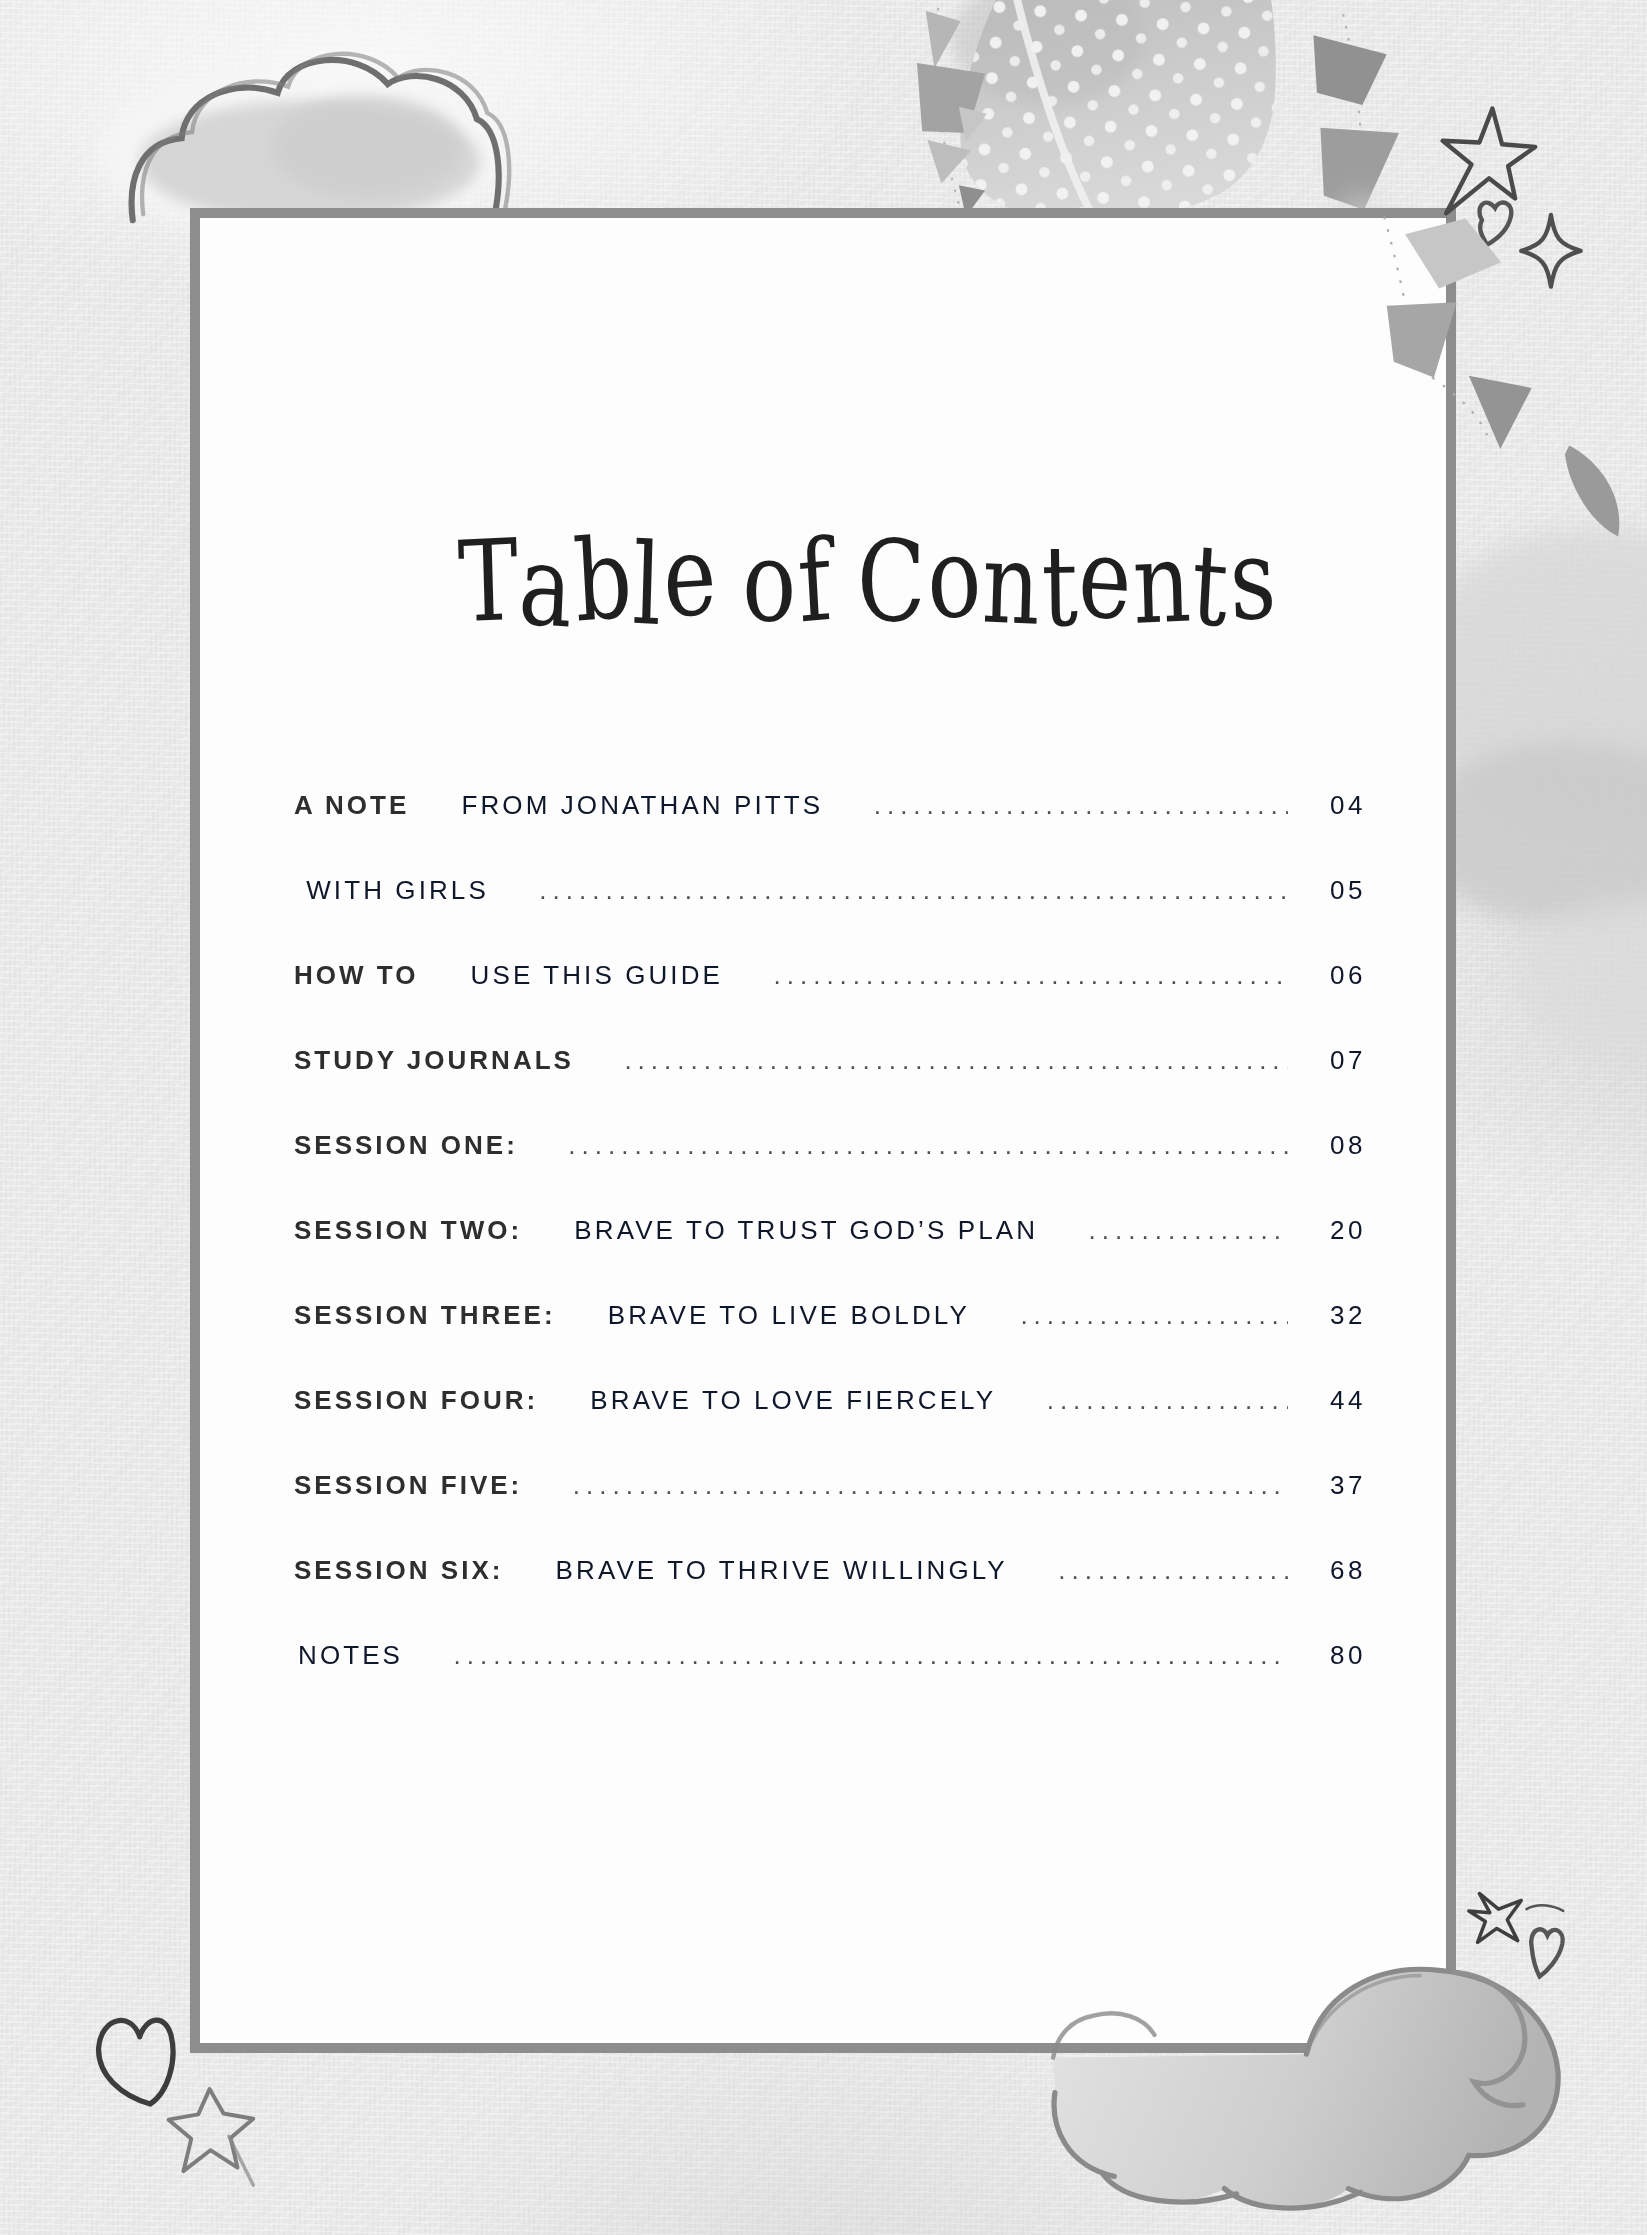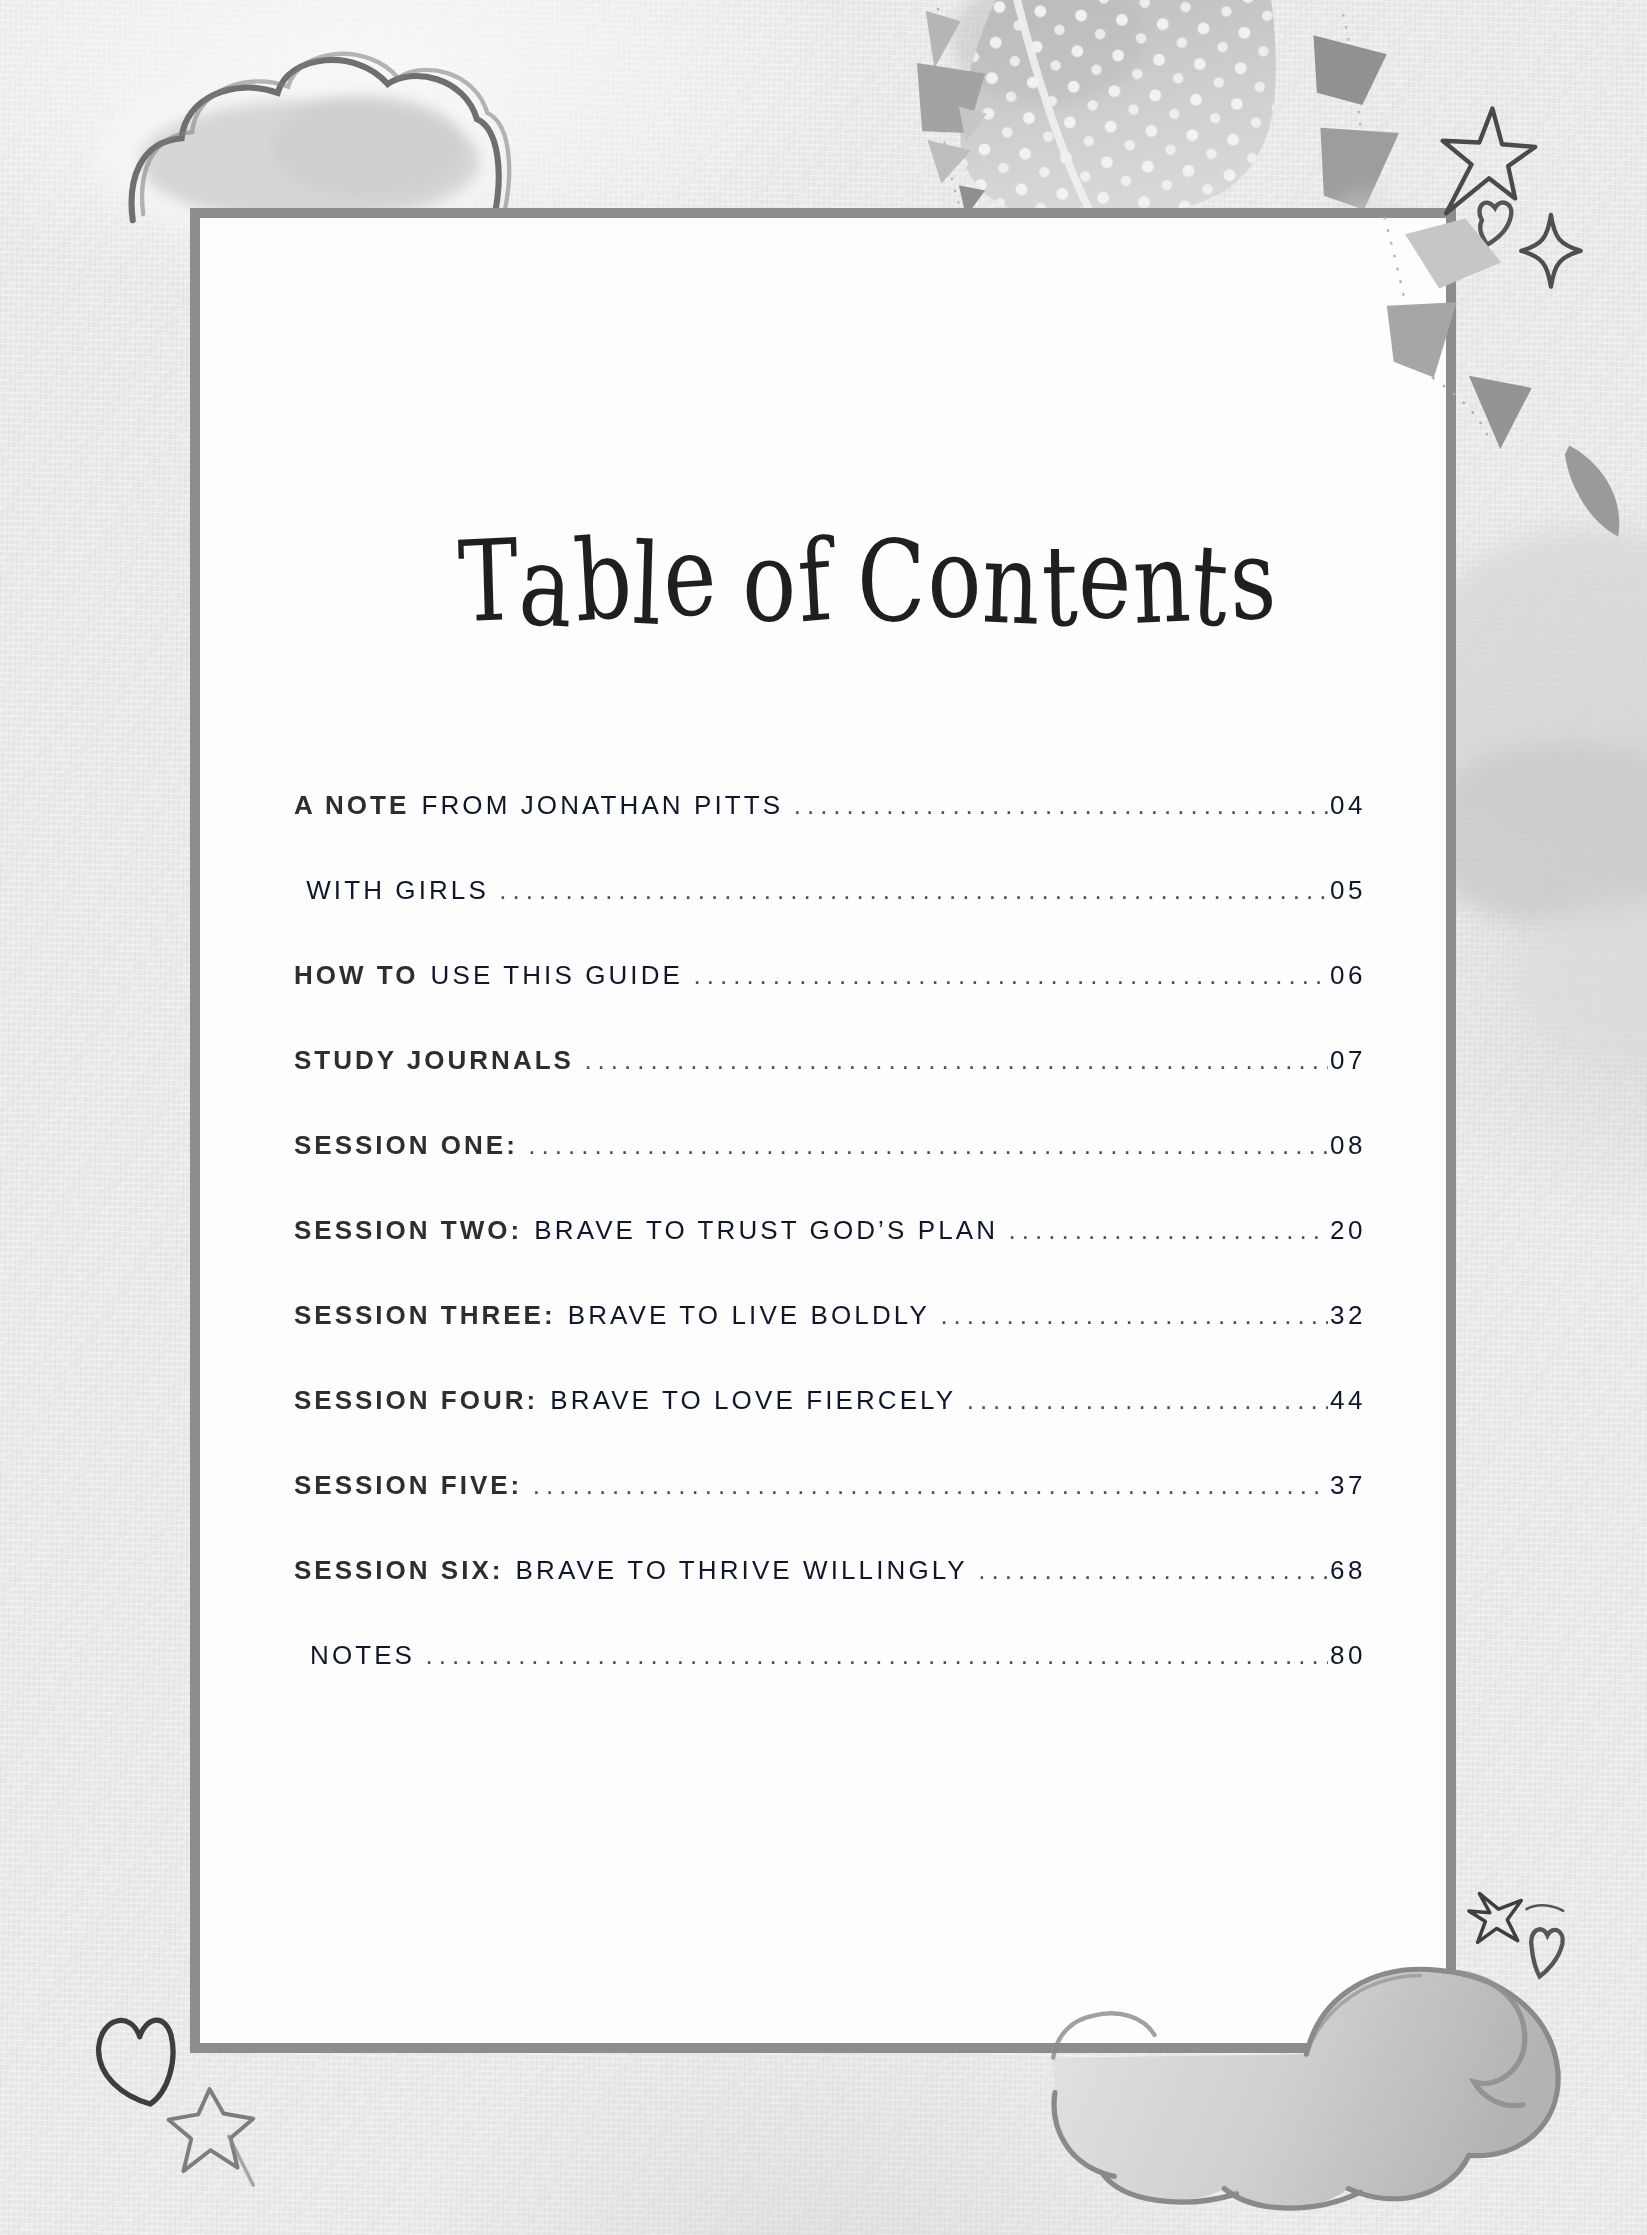--- a/index.html
+++ b/index.html
@@ -28,21 +28,21 @@
     box-sizing:border-box;border:10.5px solid #8d8d8d;background:#fdfdfd;
   }
   .title{
     position:absolute;left:175px;right:236px;top:288px;height:210px;margin:0;
     text-align:center;font-family:"DejaVu Serif",serif;font-weight:400;
     font-size:112px;line-height:1.35;color:#1f1f1f;white-space:nowrap;
     transform:scaleX(.80);transform-origin:50% 50%;letter-spacing:1.7px;
   }
   .title span{display:inline-block;}
   .toc{position:absolute;left:94px;right:80px;top:545px;}
-  .toc-row{display:flex;align-items:baseline;height:85px;line-height:85px;white-space:nowrap;}
+  .toc-row{display:flex;align-items:baseline;height:85px;line-height:85px;white-space:nowrap;gap:40px;}
   .toc-row .lead{font-weight:700;font-size:26px;letter-spacing:3px;color:#2e2e2e;flex:0 0 auto;}
   .toc-row .rest{font-weight:400;font-size:26px;letter-spacing:3.1px;color:#0f172a;margin-left:12.2px;flex:0 0 auto;}
   .toc-row .dots{
     flex:1 1 auto;min-width:0;overflow:hidden;
     font-size:26px;font-weight:400;color:#4f4f4f;letter-spacing:6px;margin:0 1.7px 0 10.5px;
   }
   .toc-row .num{font-weight:400;font-size:26px;letter-spacing:3.5px;color:#0f172a;flex:0 0 auto;}
 </style>
 </head>
 <body>
@@ -173,21 +173,21 @@
 
         <div class="toc-row">
           <span class="lead">SESSION SIX:</span>
           <span class="rest">BRAVE TO THRIVE WILLINGLY</span>
           <span class="dots">................................................................................................................................................................</span>
           <span class="num">68</span>
         </div>
 
         <div class="toc-row">
 
-          <span class="rest" style="margin-left: 16px;">NOTES</span>
+          <span class="rest" style="margin-left: 4px;">NOTES</span>
           <span class="dots">................................................................................................................................................................</span>
           <span class="num">80</span>
         </div>
       </div>
   </div>
 
   <svg class="decor decor-above" width="1647" height="2236" viewBox="0 0 1886 2560">
     <defs>
       <linearGradient id="cloudGradBR" x1="0" y1="0" x2="1" y2="0.2">
         <stop offset="0" stop-color="#e3e3e3"></stop>

